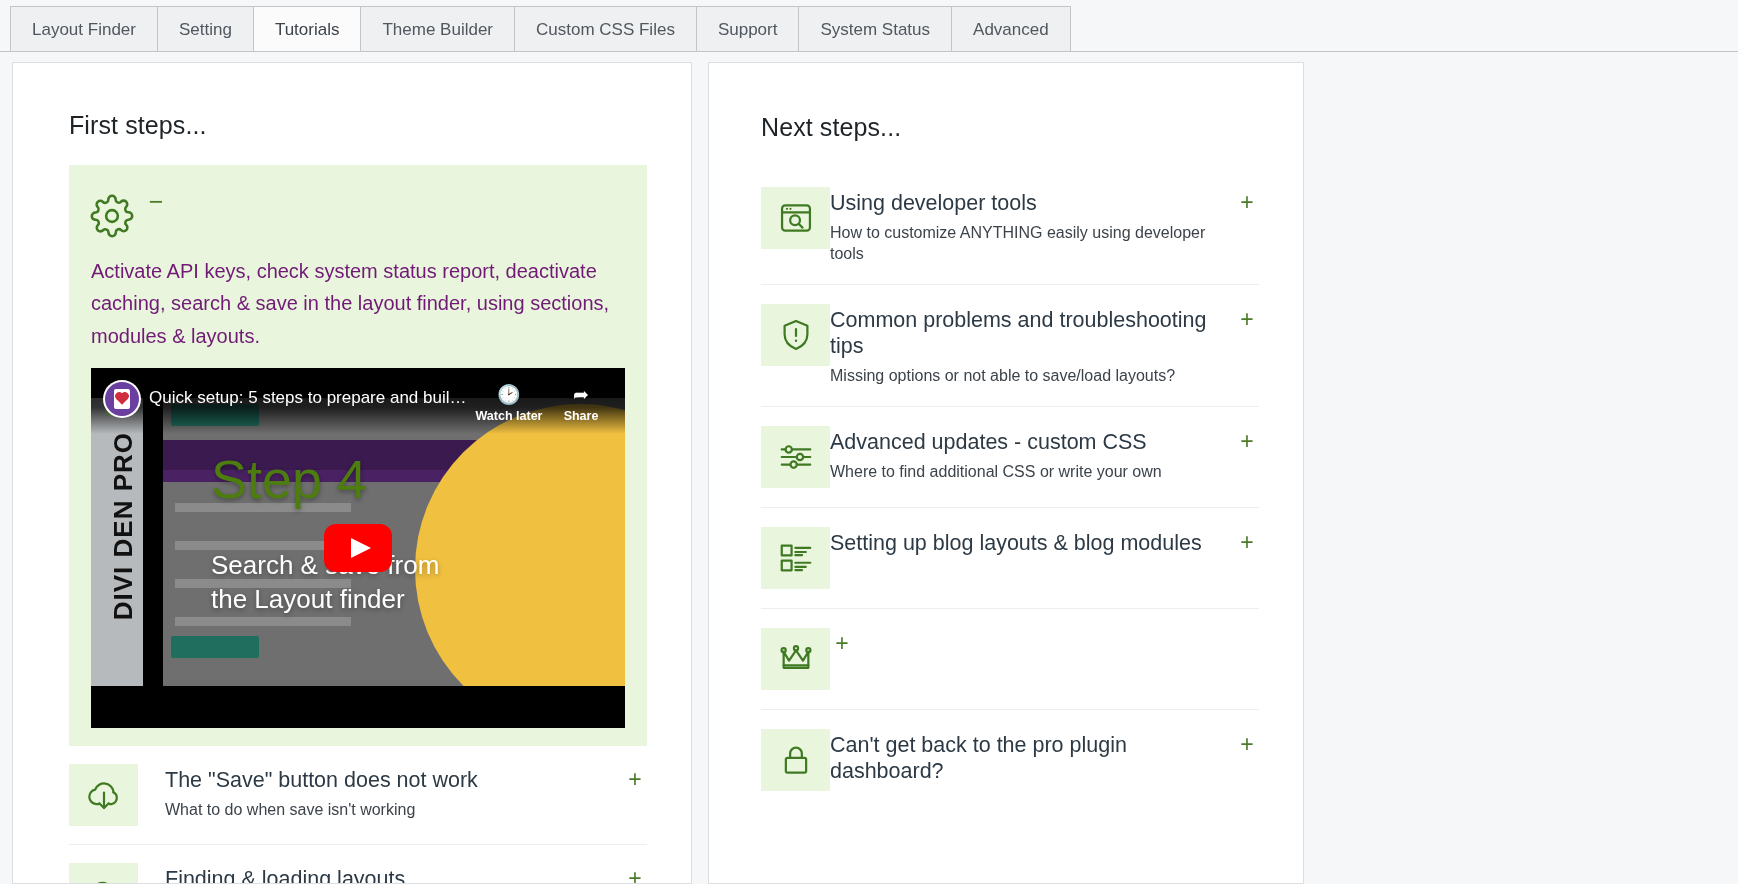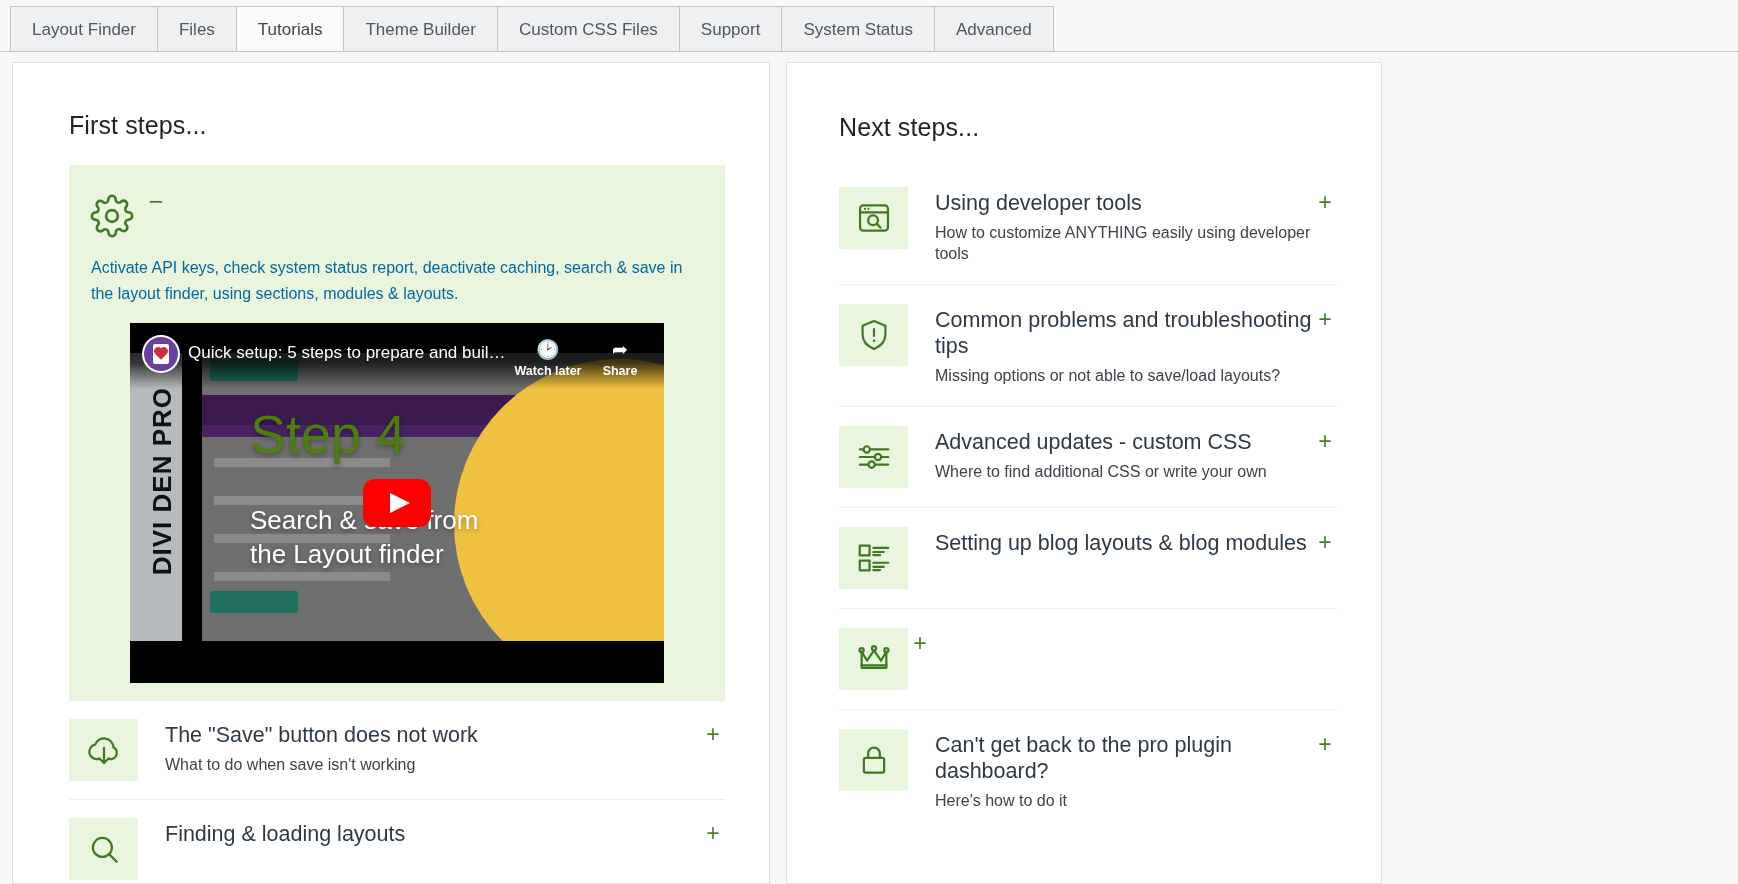--- a/index.html
+++ b/index.html
@@ -49,21 +49,21 @@
     display: flex;
     padding: 10px 12px 0 12px;
     gap: 16px;
     height: 832px;
   }
   .panel {
     background: #ffffff;
     border: 1px solid #dcdfe2;
     overflow: hidden;
   }
-  .panel-left  { width: 758px; }
+  .panel-left  { width: 680px; }
   .panel-right { width: 596px; }
 
   .panel-inner-left  { padding: 48px 44px 0 56px; }
   .panel-inner-right { padding: 50px 44px 0 52px; }
 
   .panel-title {
     font-size: 25px;
     font-weight: 400;
     color: #1d2327;
     margin-bottom: 25px;
@@ -108,23 +108,23 @@
     min-width: 22px;
     text-align: center;
     font-size: 25px;
     color: #4a7b28;
     line-height: 20px;
     padding-top: 6px;
     cursor: pointer;
     font-family: "Liberation Sans", sans-serif;
   }
   .acc-body {
-    font-size: 16px;
+    font-size: 20px;
     line-height: 1.62;
-    color: #0369a1;
+    color: #701a75;
     padding: 0 22px 16px 22px;
   }
 
   
   .video {
     position: relative;
     width: 534px;
     height: 360px;
     margin: 0 auto;
     background: #000;
@@ -355,21 +355,21 @@
   .acc-row:last-child { border-bottom: none; }
   .icon-tile {
     width: 69px;
     min-width: 69px;
     height: 62px;
     background: #e9f5dd;
     display: flex;
     align-items: center;
     justify-content: center;
   }
-  .row-text { flex: 1; padding-left: 27px; padding-top: 3px; }
+  .row-text { flex: 1; padding-top: 3px; }
   .row-title {
     font-size: 21.5px;
     color: #2d3a45;
     line-height: 1.22;
     margin-bottom: 7px;
   }
   .row-sub {
     font-size: 16px;
     color: #3c434a;
     line-height: 1.3;
@@ -394,21 +394,21 @@
   svg { display: block; }
 </style>
 </head>
 <body>
 
 <div class="tabbar">
   <div class="tab">
       <span>Layout Finder</span>
     </div>
   <div class="tab">
-      <span>Files</span>
+      <span>Setting</span>
     </div>
   <div class="tab active">
       <span>Tutorials</span>
     </div>
   <div class="tab">
       <span>Theme Builder</span>
     </div>
   <div class="tab">
       <span>Custom CSS Files</span>
     </div>
@@ -615,21 +615,20 @@
 
         <div class="acc-row">
           <div class="icon-tile">
             <svg width="38" height="38" viewBox="0 0 24 24" fill="none" stroke="#3f7a22" stroke-width="1.4" stroke-linecap="round" stroke-linejoin="round">
               <rect x="5.6" y="10.6" width="12.8" height="9.4" rx="1"></rect>
               <path d="M8.3 10.6V7.9a3.7 3.7 0 0 1 7.4 0v2.7"></path>
             </svg>
           </div>
           <div class="row-text">
             <div class="row-title">Can't get back to the pro plugin dashboard?</div>
-            <div class="row-sub">Here's how to do it</div>
           </div>
           <div class="toggle-plus">+</div>
         </div>
 
       </div>
     </div>
   </div>
 
 </div>
 

